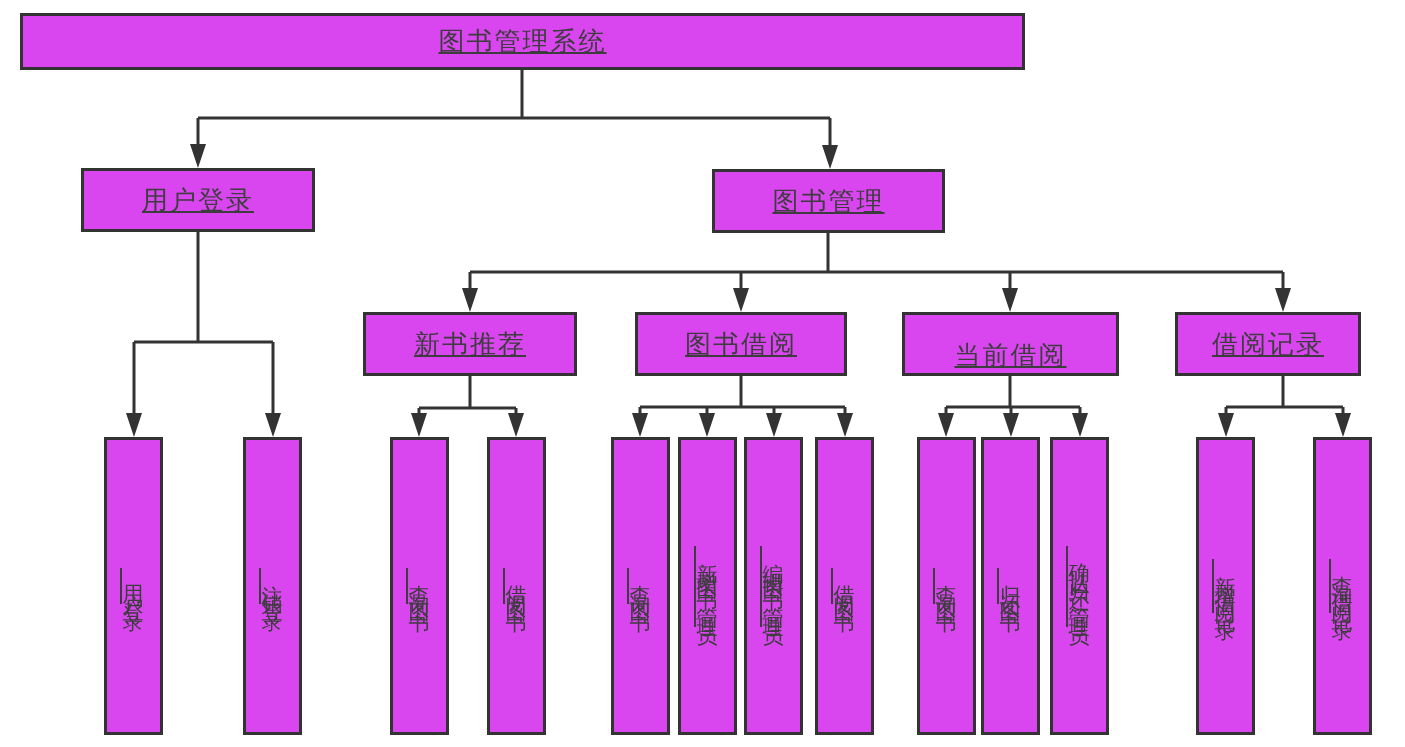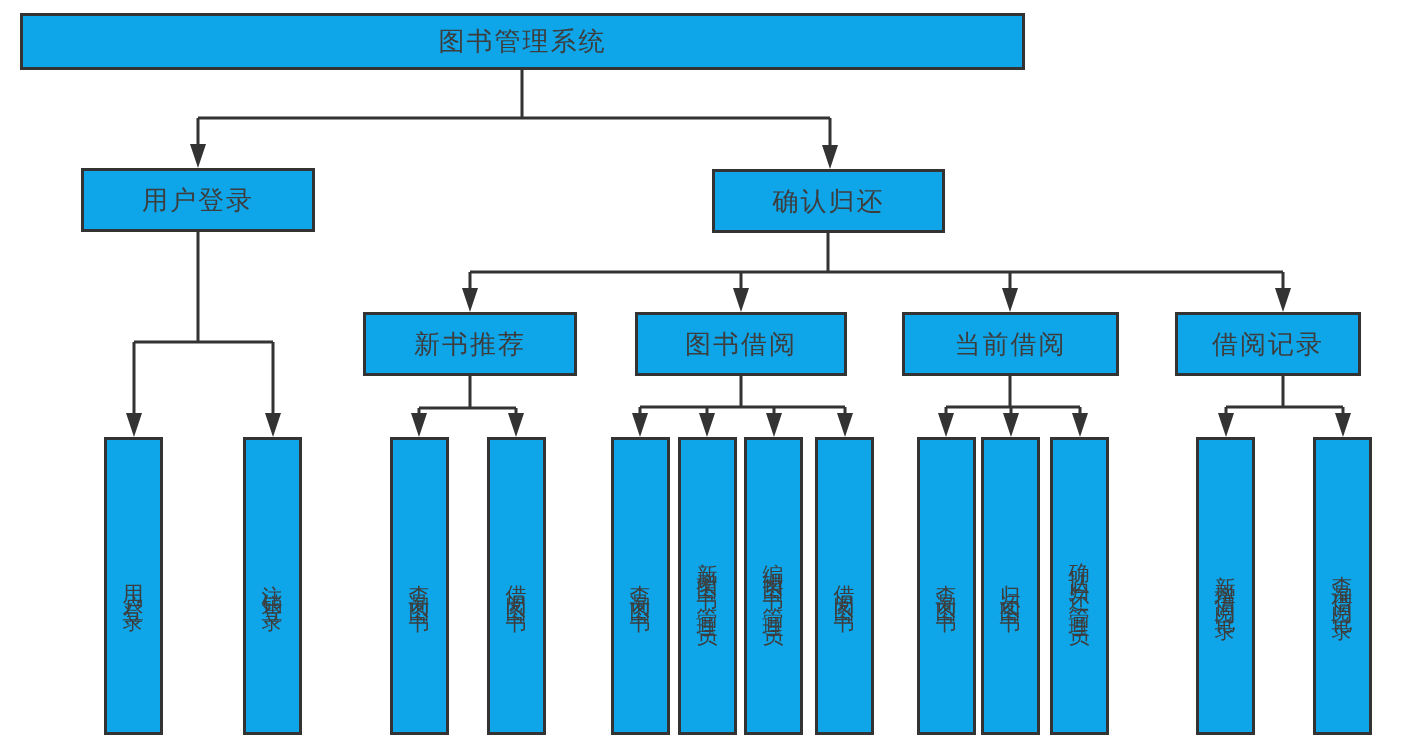--- a/index.html
+++ b/index.html
@@ -13,33 +13,34 @@
   }
   .connectors {
     position: absolute;
     left: 0; top: 0;
     width: 1405px; height: 747px;
   }
   .box {
     position: absolute;
     box-sizing: border-box;
     border: 3px solid #333333;
-    background: #0ea5e9;
+    background: #d946ef;
     display: flex;
     align-items: center;
     justify-content: center;
     color: #3d3d3d;
+    text-decoration: underline;
   }
   .h-label { font-size: 26px; letter-spacing: 2px; white-space: nowrap; }
   .root    { left: 20px;  top: 13px;  width: 1005px; height: 57px; }
   .n-user  { left: 81px;  top: 168px; width: 234px;  height: 64px; }
   .n-mgmt  { left: 712px; top: 169px; width: 233px;  height: 64px; }
   .n-newbook { left: 363px;  top: 312px; width: 214px; height: 64px; }
   .n-borrow  { left: 635px;  top: 312px; width: 212px; height: 64px; }
-  .n-current { left: 902px;  top: 312px; width: 217px; height: 64px; }
+  .n-current { left: 902px;  top: 312px; width: 217px; height: 64px; align-items: flex-end; }
   .n-records { left: 1175px; top: 312px; width: 186px; height: 64px; }
   .leaf { top: 437px; width: 59px; height: 298px; }
   .leaf .v-label {
     writing-mode: vertical-rl;
     text-orientation: mixed;
     font-size: 21px;
     letter-spacing: 9px;
     line-height: 1.0;
     white-space: nowrap;
   }
@@ -107,21 +108,21 @@
   </svg>
 
   <div class="box root">
     <span class="h-label">图书管理系统</span>
   </div>
 
   <div class="box n-user">
     <span class="h-label">用户登录</span>
   </div>
   <div class="box n-mgmt">
-    <span class="h-label">确认归还</span>
+    <span class="h-label">图书管理</span>
   </div>
 
   <div class="box n-newbook">
     <span class="h-label">新书推荐</span>
   </div>
   <div class="box n-borrow">
     <span class="h-label">图书借阅</span>
   </div>
   <div class="box n-current">
     <span class="h-label">当前借阅</span>

